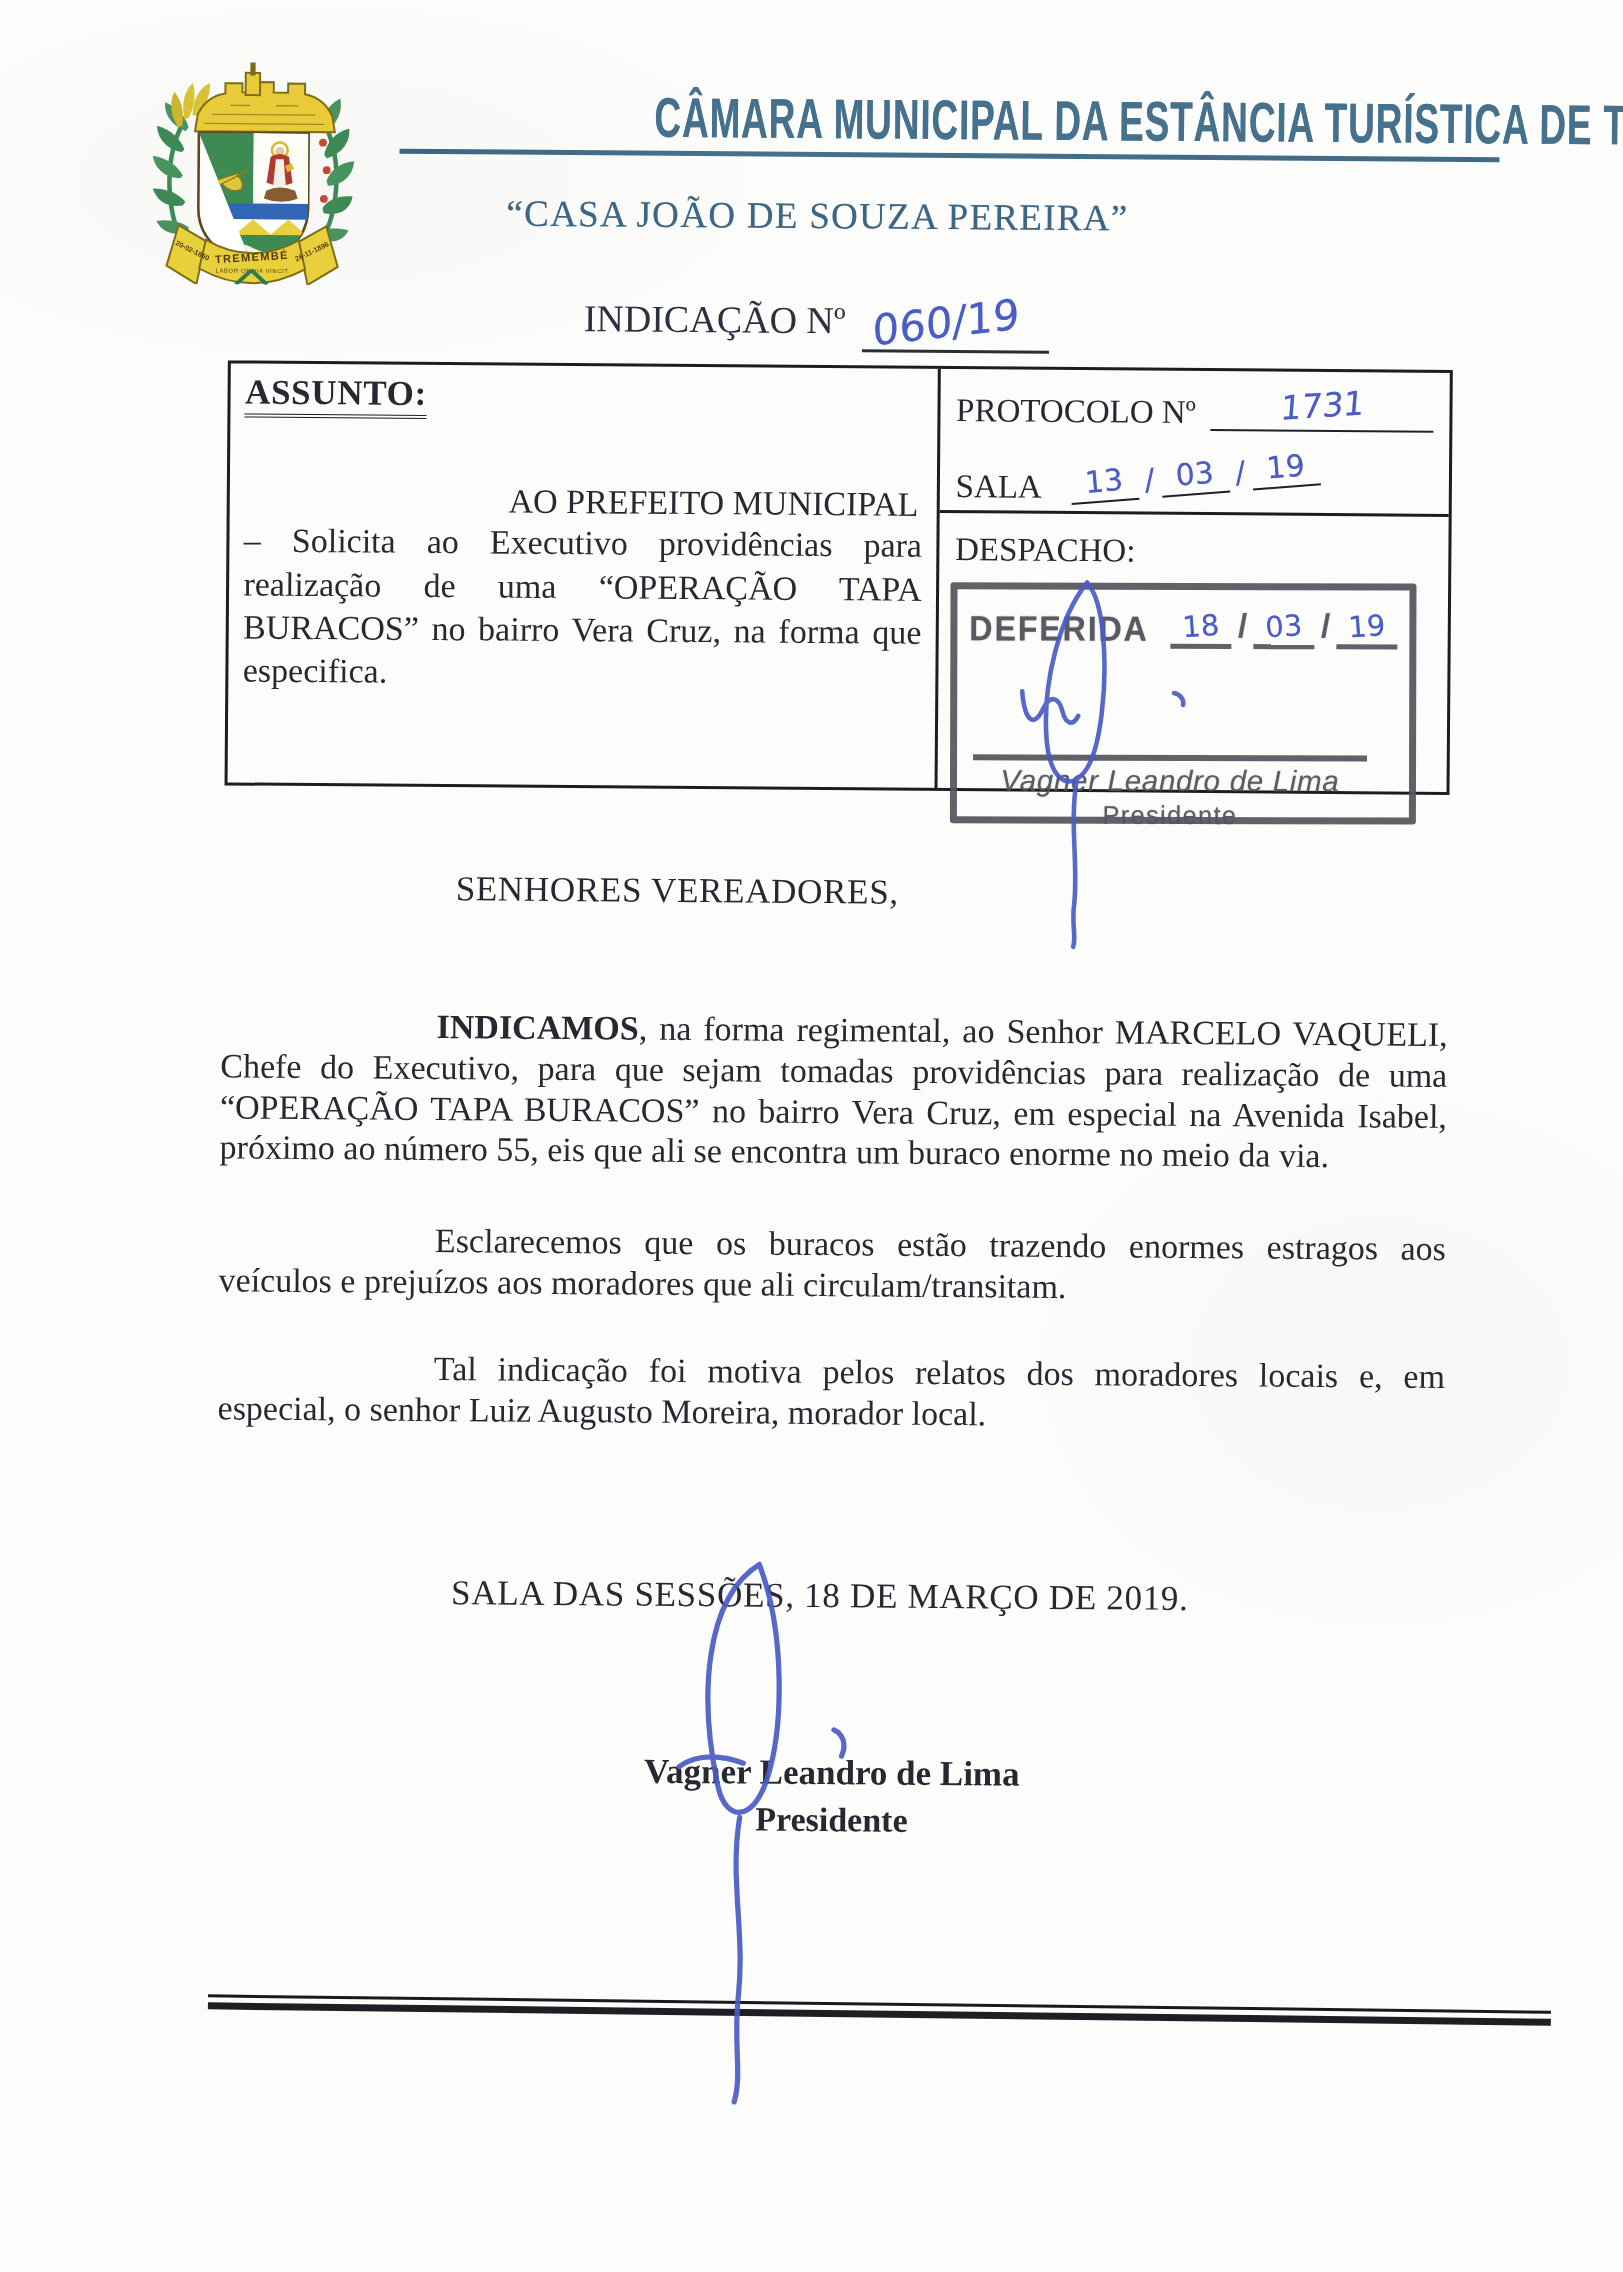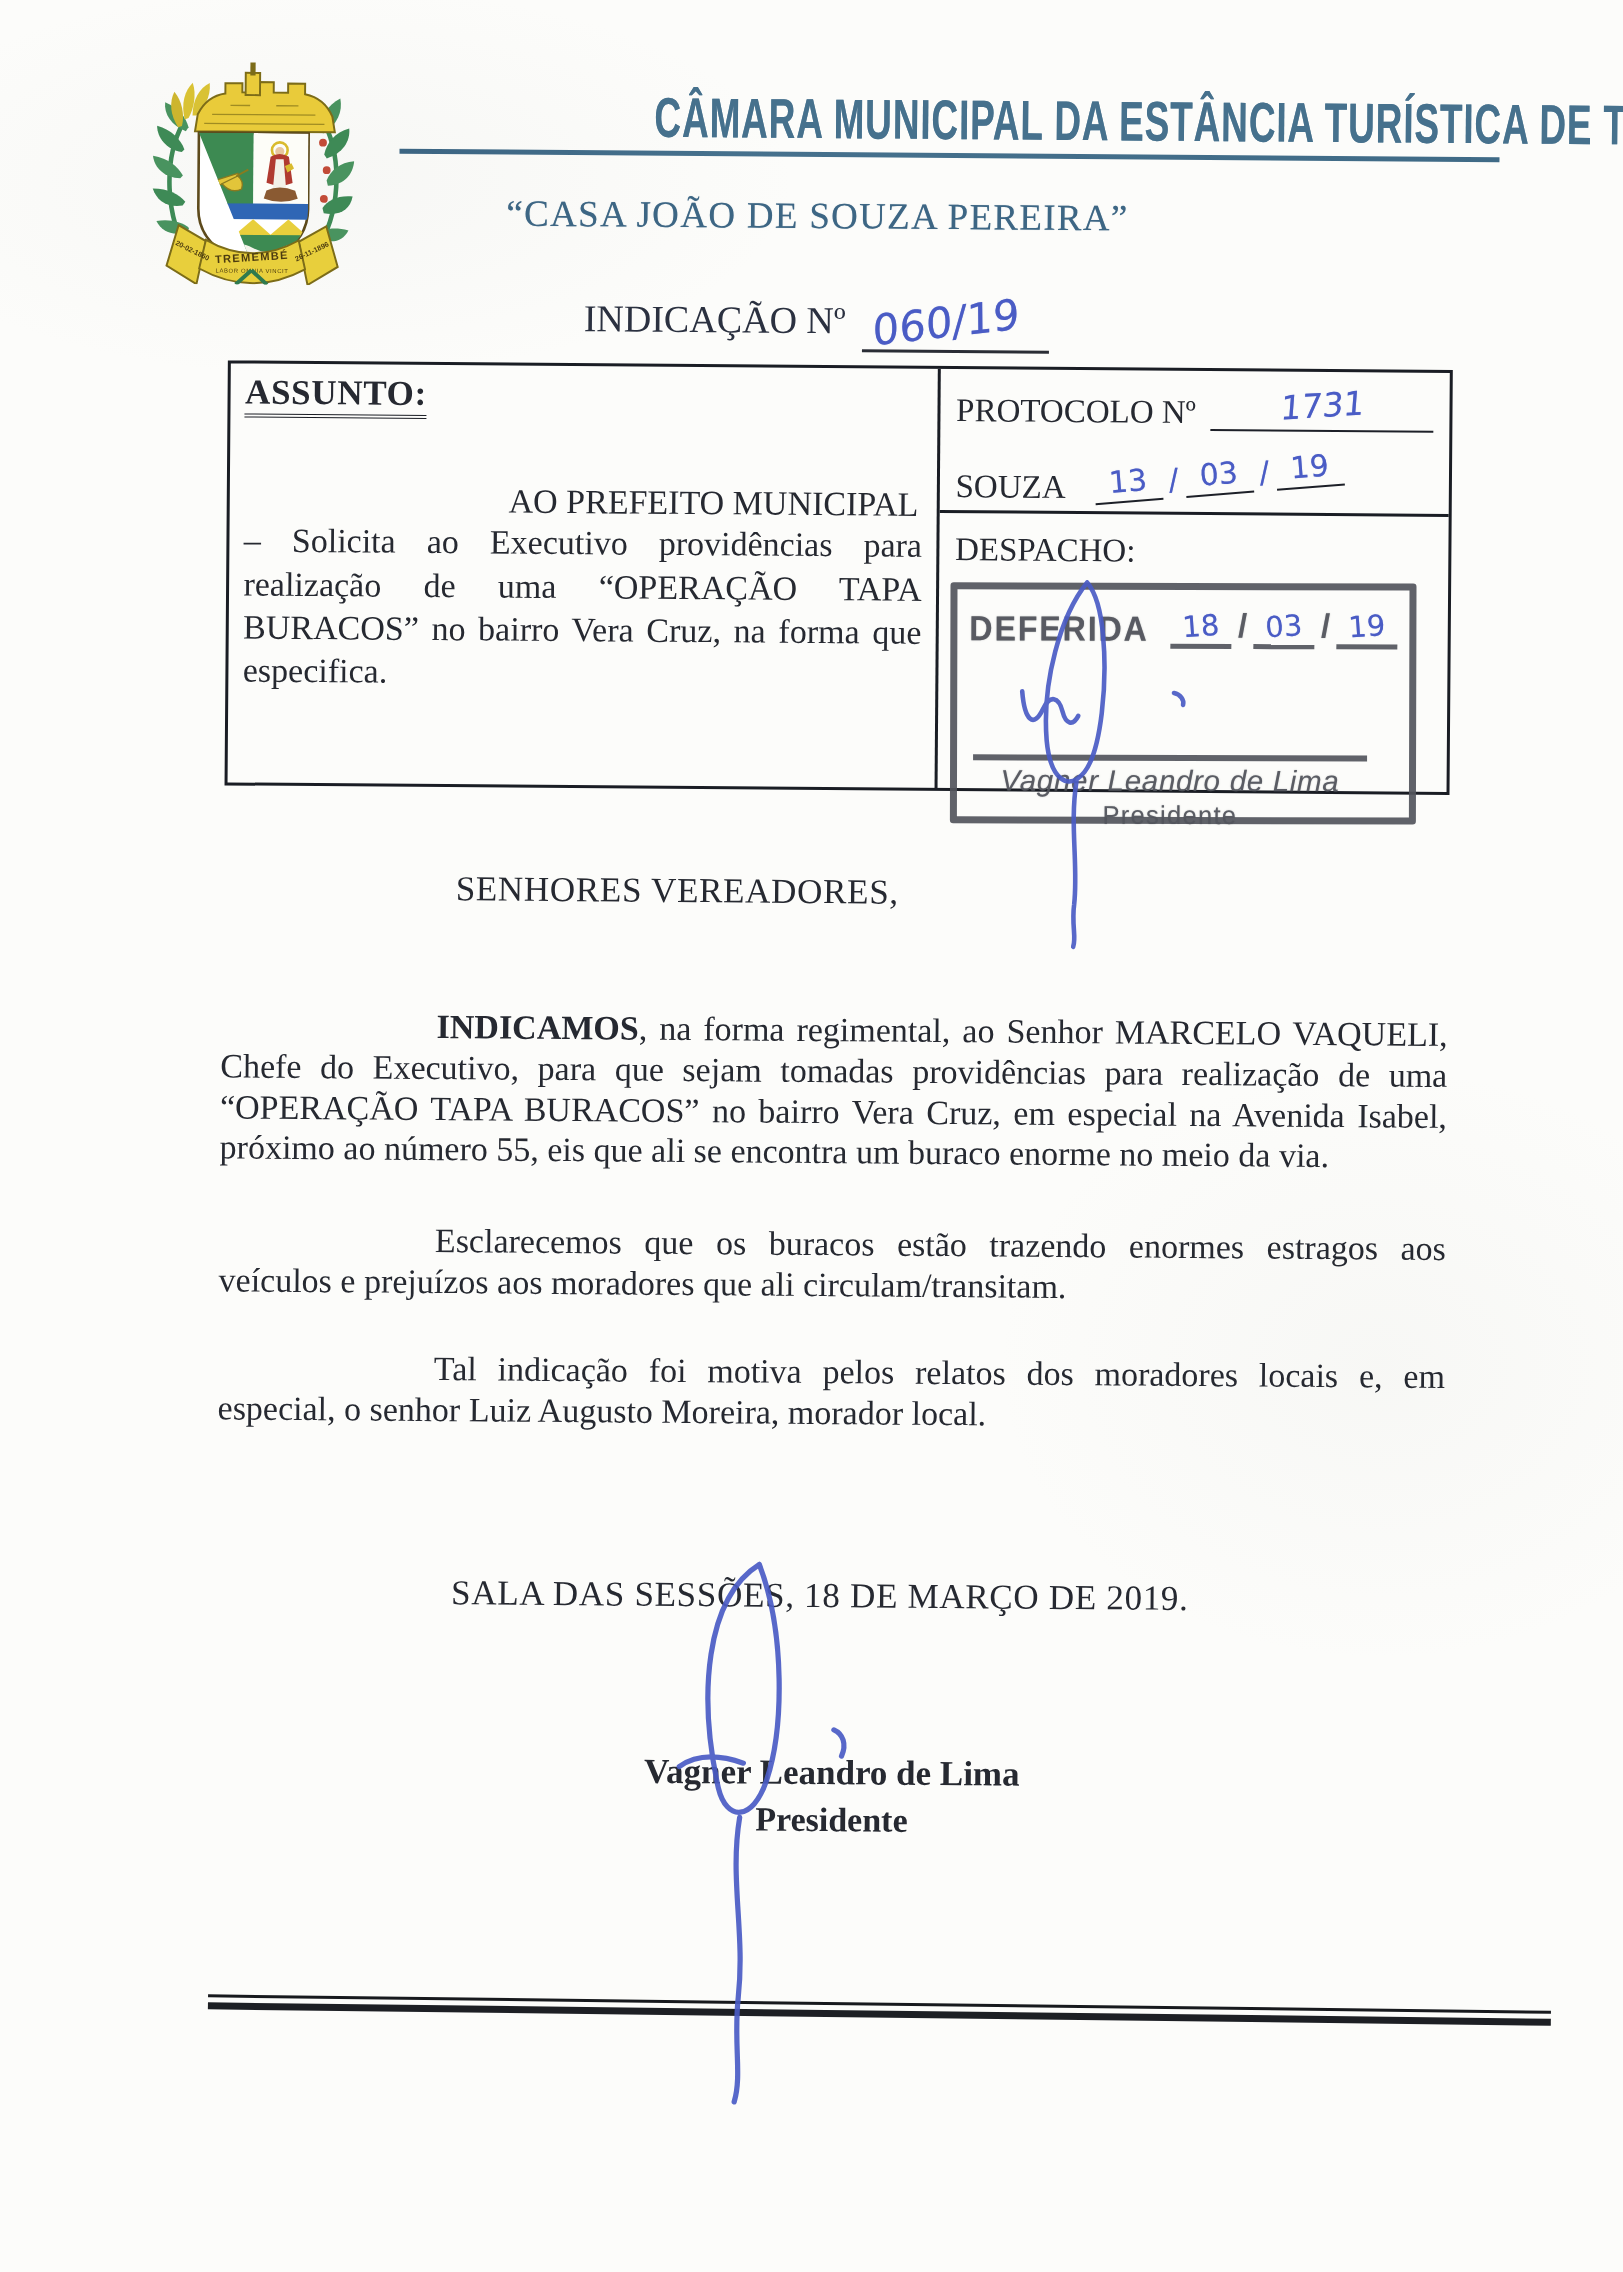--- a/index.html
+++ b/index.html
@@ -284,21 +284,21 @@
         <span class="assunto-label">ASSUNTO:</span>
         <div class="assunto-addressee">AO PREFEITO MUNICIPAL</div>
         <div class="assunto-body">– Solicita ao Executivo providências para realização de uma “OPERAÇÃO TAPA BURACOS” no bairro Vera Cruz, na forma que especifica.</div>
       </div>
       <div class="cell-right">
         <div class="proto-row">
           <span>PROTOCOLO Nº</span>
           <span class="proto-line"><span class="hand">1731</span></span>
         </div>
         <div class="data-row">
-          <span>SOUZA</span>
+          <span>SALA</span>
           <span class="date-hand">
             <span class="date-seg"><span class="hand">13</span></span>
             <span class="date-slash">/</span>
             <span class="date-seg"><span class="hand">03</span></span>
             <span class="date-slash">/</span>
             <span class="date-seg"><span class="hand">19</span></span>
           </span>
         </div>
         <div class="cell-hr"></div>
         <div class="despacho-label">DESPACHO:</div>

